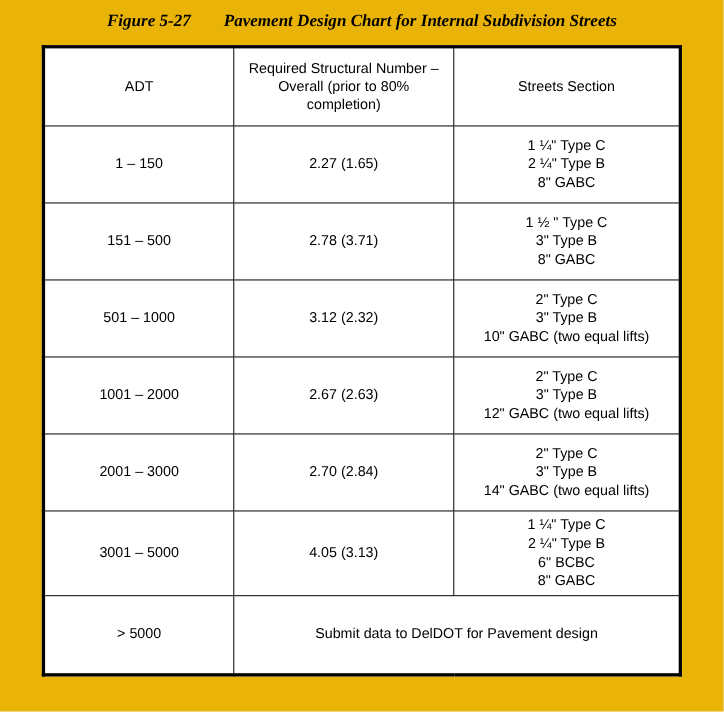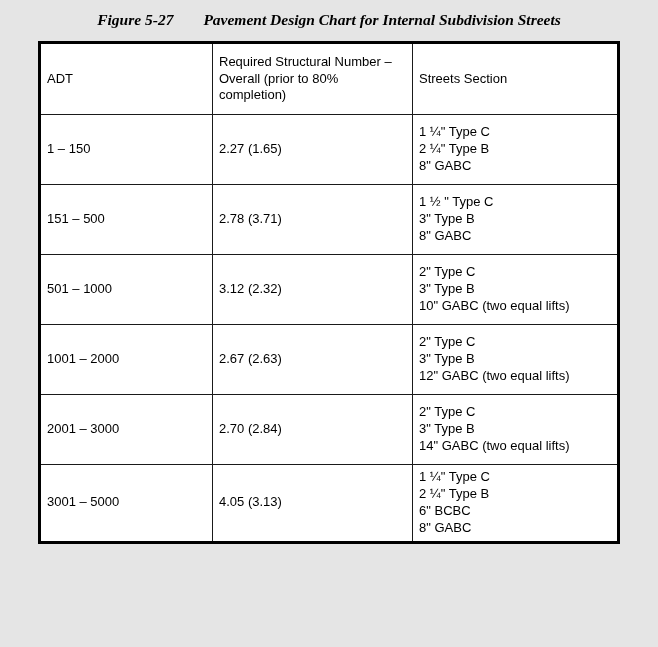--- a/index.html
+++ b/index.html
@@ -8,21 +8,21 @@
     background: #ffffff;
     width: 658px;
     height: 647px;
     font-family: "Liberation Sans", sans-serif;
     color: #000000;
   }
   .page {
     position: relative;
     width: 658px;
     height: 647px;
-    background: #e5e5e5;
+    background: #eab308;
     overflow: hidden;
   }
   .figure-title {
     position: absolute;
     top: 11px;
     left: 0;
     width: 658px;
     text-align: center;
     font-family: "Liberation Serif", serif;
     font-style: italic;
@@ -41,21 +41,21 @@
     table-layout: fixed;
     width: 579px;
     border: 3px solid #000000;
     background: #ffffff;
   }
   col.c1 { width: 173px; }
   col.c2 { width: 200px; }
   col.c3 { width: 206px; }
   th, td {
     border: 1px solid #1a1a1a;
-    text-align: left;
+    text-align: center;
     vertical-align: middle;
     font-size: 13px;
     font-weight: normal;
     padding: 4px 6px;
     line-height: 1.3;
   }
   thead tr { height: 72px; }
   tbody tr { height: 70px; }
   tbody tr.tall-row { height: 76px; }
   tbody tr.last-row { height: 72px; }
@@ -135,16 +135,20 @@
       <tr class="data-row tall-row">
         <td>3001 – 5000</td>
         <td>4.05 (3.13)</td>
         <td>
           <div class="section-line">1 ¼" Type C</div>
           <div class="section-line">2 ¼" Type B</div>
           <div class="section-line">6" BCBC</div>
           <div class="section-line">8" GABC</div>
         </td>
       </tr>
+      <tr class="data-row last-row">
+        <td>&gt; 5000</td>
+        <td colspan="2">Submit data to DelDOT for Pavement design</td>
+      </tr>
     </tbody>
   </table>
 
 </div>
 
 </body></html>

